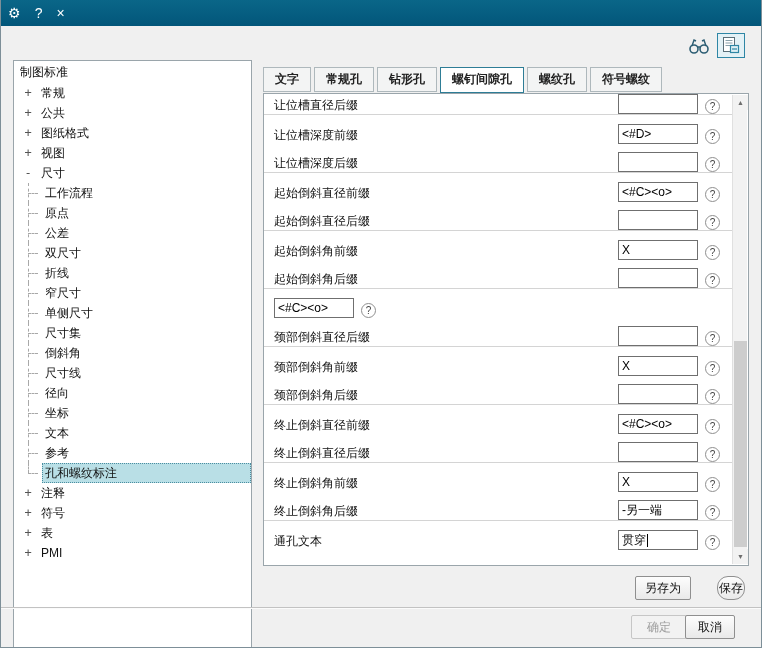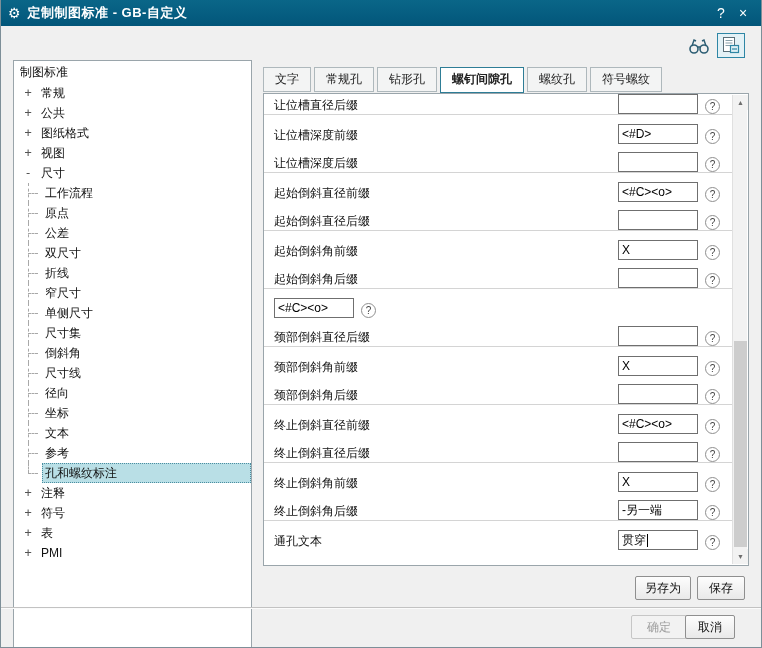--- a/index.html
+++ b/index.html
@@ -36,21 +36,21 @@
                              border-top:1px dashed #a8a8a8; }
   .tree-item.child::after { content:""; position:absolute; left:14px; top:0; height:100%;
                             border-left:1px dashed #a8a8a8; }
   .tree-item.child-last::after { height:10px; }
   .tree-label { flex:1; padding:0 3px; }
   .tree-item.selected .tree-label { background:#b9dfe6; outline:1px dotted #4a8da0; outline-offset:-1px; }
 
   
   .tab-bar { position:absolute; left:262px; top:67px; height:26px; display:flex; gap:3px; }
   .tab { height:25px; line-height:23px; padding:0 11px; font-size:12px; color:#222;
-         background:#f3f4f4; border:1px solid #aeb8bc; cursor:default; }
+         background:#f3f4f4; border:1px solid #aeb8bc; cursor:default;font-weight:bold; }
   .tab.active { background:#fff; border:1px solid #2e7d96; font-weight:bold; height:26px; }
 
   
   .form-panel { position:absolute; left:262px; top:93px; width:486px; height:473px;
                 background:#fff; border:1px solid #9aa5ab; overflow:hidden; }
   .form-body { position:absolute; left:0; top:0; right:16px; bottom:0; overflow:hidden; }
   .form-row { height:29px; display:flex; align-items:flex-end; padding:0 12px 0 10px; }
   .form-row.clipped { margin-top:-8px; }
   .form-row.group-end { border-bottom:1px solid #d4d4d4; }
   .form-label { flex:1; font-size:12px; color:#111; }
@@ -70,37 +70,36 @@
   .scroll-arrow.up { top:0; }
   .scroll-arrow.down { bottom:0; }
   .scroll-thumb { position:absolute; left:1px; width:13px; bottom:17px; height:44%;
                   background:#cdcdcd; }
 
   
   .btn { position:absolute; height:24px; font-size:12px; text-align:center; line-height:22px;
          background:linear-gradient(#fdfdfd,#e9e9e9); border:1px solid #8f8f8f;
          border-radius:2px; color:#111; cursor:default; }
   .btn-saveas { top:576px; right:70px; width:56px;font-family:Liberation Serif, serif; }
-  .btn-save   { top:576px; right:16px; width:48px; }
+  .btn-save   { top:576px; right:16px; width:28px;border-radius:11px; }
   .separator  { position:absolute; top:607px; left:0; width:762px;
                 border-top:1px solid #c2c2c2; border-bottom:1px solid #fbfbfb; }
   .btn-ok     { top:615px; right:74px; width:56px; color:#9d9d9d;
                 background:#f2f2f2; border-color:#c6c6c6; }
   .btn-cancel { top:615px; right:26px; width:50px; }
 
   svg { display:block; }
 </style>
 </head>
 <body>
 
 <div class="window">
 
   <div class="titlebar">
     <span class="gear">⚙</span>
-    <span class="title">定制制图标准 - GB-自定义</span>
     <span class="tb-btn">?</span>
     <span class="tb-btn">×</span>
   </div>
 
   <div class="toolbar-icons">
     <div class="tool-btn">
       <span>
         <svg width="22" height="18" viewBox="0 0 22 18">
           <circle cx="6" cy="12" r="4" fill="none" stroke="#2c5d73" stroke-width="1.6"></circle>
           <circle cx="16" cy="12" r="4" fill="none" stroke="#2c5d73" stroke-width="1.6"></circle>

